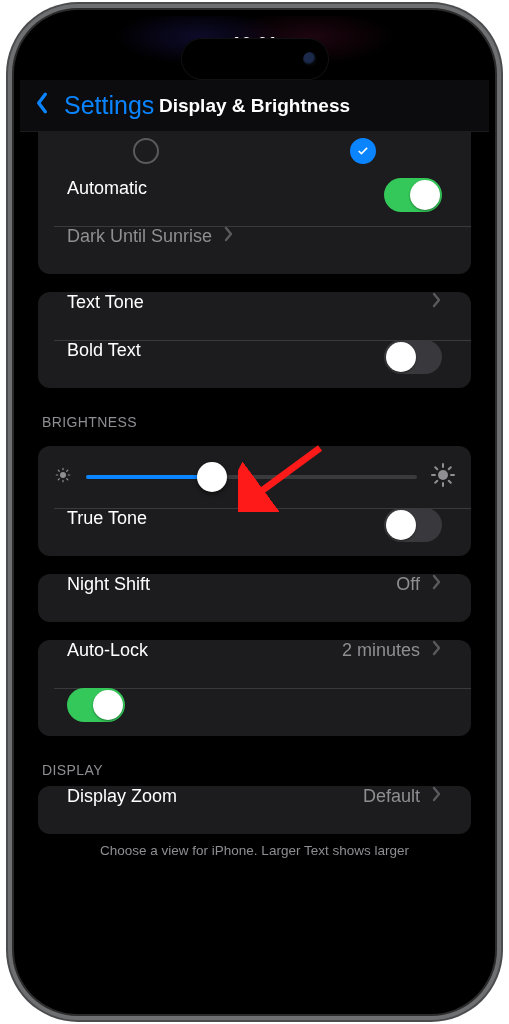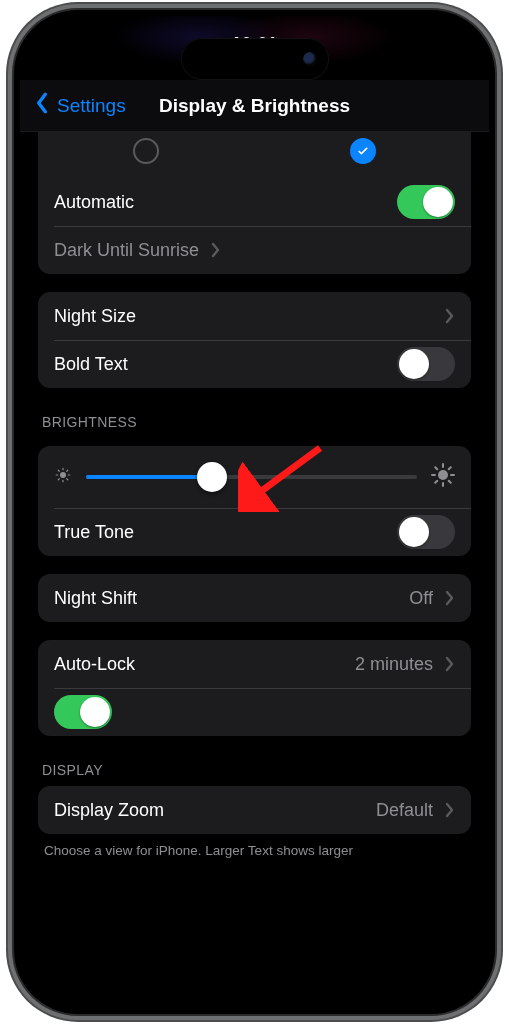--- a/index.html
+++ b/index.html
@@ -87,22 +87,22 @@
   .navbar {
     position: absolute; top: 64px; left: 0; right: 0;
     height: 52px;
     display:flex; align-items:center;
     padding: 0 14px;
     background: linear-gradient(#0c0c0e 0%, #0c0c0e 100%);
     border-bottom: 0.5px solid #1c1c1e;
     z-index: 5;
   }
   .back {
-    display:flex; align-items:center; gap:7px;
-    color:#0a84ff; font-size:19px;
+    display:flex; align-items:center; gap:14px;
+    color:#0a84ff; font-size:25px;
   }
   .back svg { width:16px; height:22px; }
   .nav-title {
     position:absolute; left:0; right:0; text-align:center;
     font-size:19px; font-weight:600; color:#fff;
     pointer-events:none;
   }
 
   
   .content {
@@ -116,23 +116,23 @@
     background:#1c1c1e;
     border-radius:12px;
     overflow:hidden;
     margin-top:18px;
   }
   .group.first-clip {
     border-top-left-radius:0; border-top-right-radius:0;
     margin-top:0;
   }
   .row {
-    display:flex; align-items:center;
+    display:flex; align-items:flex-start;
     min-height:48px;
-    padding: 0 16px;
+    padding: 0 29px;
     font-size:18px;
     position:relative;
   }
   .row + .row::before {
     content:""; position:absolute; left:16px; right:0; top:0; height:0.5px;
     background:#3a3a3c;
   }
   .row .label { flex:1; }
   .row .value { color:#8e8e93; font-size:18px; margin-right:12px; }
   .chevron { color:#5a5a5e; }
@@ -277,21 +277,21 @@
           <span class="chevron">
               <svg viewBox="0 0 10 16" fill="none" stroke="#5a5a5e" stroke-width="2.4" stroke-linecap="round" stroke-linejoin="round">
                 <path d="m2 2 5 6-5 6"></path>
               </svg>
             </span>
         </div>
       </div>
 
       <div class="group">
         <div class="row">
-          <span class="label">Night Size</span>
+          <span class="label">Text Tone</span>
           <span class="chevron">
               <svg viewBox="0 0 10 16" fill="none" stroke="#5a5a5e" stroke-width="2.4" stroke-linecap="round" stroke-linejoin="round">
                 <path d="m2 2 5 6-5 6"></path>
               </svg>
             </span>
         </div>
         <div class="row">
           <span class="label">Bold Text</span>
           <div class="toggle">
               <div class="knob"></div>
@@ -366,21 +366,21 @@
         <div class="row">
           <span class="label">Display Zoom</span>
           <span class="value">Default</span>
           <span class="chevron">
               <svg viewBox="0 0 10 16" fill="none" stroke="#5a5a5e" stroke-width="2.4" stroke-linecap="round" stroke-linejoin="round">
                 <path d="m2 2 5 6-5 6"></path>
               </svg>
             </span>
         </div>
       </div>
-      <div class="section-footer" style="text-align:left">Choose a view for iPhone. Larger Text shows larger</div>
+      <div class="section-footer" style="text-align:center">Choose a view for iPhone. Larger Text shows larger</div>
 
     </div>
 
     <svg class="arrow" style="left:218px; top:424px;" width="90" height="72" viewBox="0 0 90 72">
       <defs>
         <marker id="ah" markerWidth="10" markerHeight="10" refX="2" refY="5" orient="auto">
           <path d="M0 0 L10 5 L0 10 z" fill="#ff1a1a"></path>
         </marker>
       </defs>
       <line x1="82" y1="8" x2="14" y2="58" stroke="#ff1a1a" stroke-width="7" marker-end="url(#ah)"></line>

